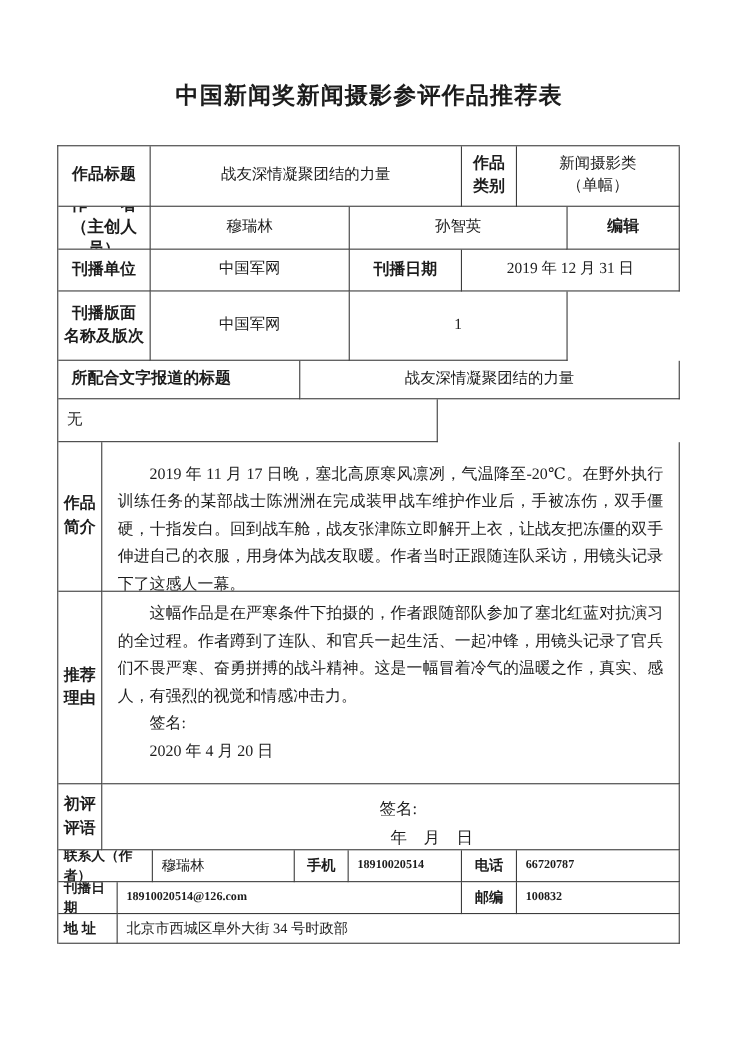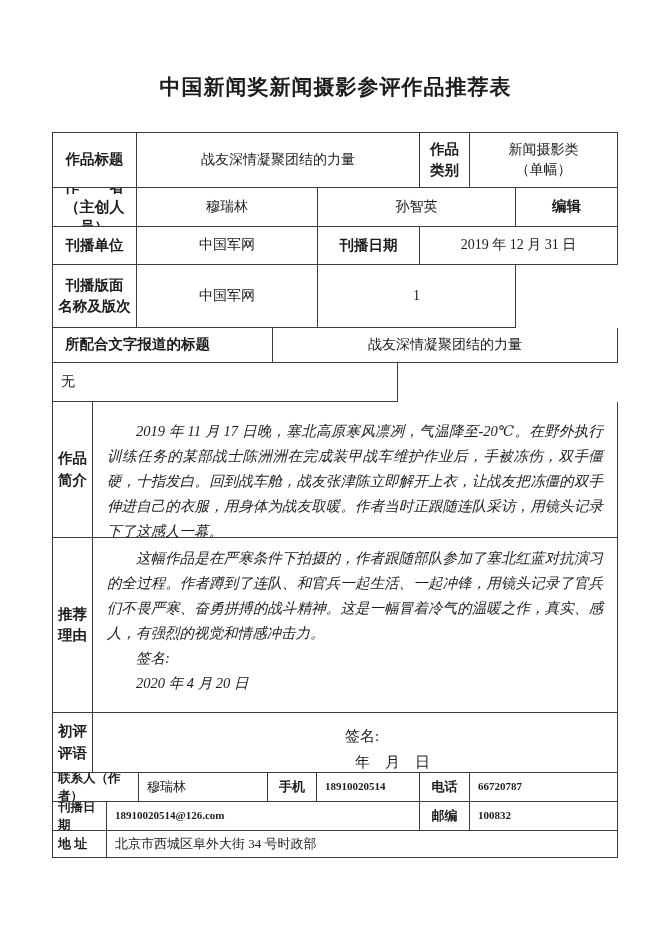--- a/index.html
+++ b/index.html
@@ -30,21 +30,21 @@
     text-align:center;
   }
   .lb { font-weight:bold; font-size:14.5px; }
   .small { font-size:12.5px; }
   .leftpad { align-items:flex-start; text-align:left; padding-left:12px; }
   .leftpad8 { align-items:flex-start; text-align:left; padding-left:8px; }
   .leftpad5 { align-items:flex-start; text-align:left; padding-left:5px; }
   .pcell {
     display:block; text-align:justify; padding:0 14px;
   }
-  .pcell p { margin:0; text-indent:2em; font-size:14.5px; line-height:25px;font-style:italic; }
+  .pcell p { margin:0; text-indent:2em; font-size:14.5px; line-height:25px; }
   .intro-cell { padding-top:17px; }
   .rec-cell { padding-top:8px; }
   .sign-line { margin:11px 0 0 48%; font-size:15px; text-indent:0; }
   .sign-date { margin:9px 0 0 50%; font-size:15px; text-indent:0; }
   .rev-cell { display:block; padding:13px 14px 0; text-align:left; }
   .bottom-val { font-family:"Liberation Serif","DejaVu Serif",serif; font-size:11px;font-weight:bold; }
   .bt { font-size:13px; }
 </style>
 </head>
 <body>

